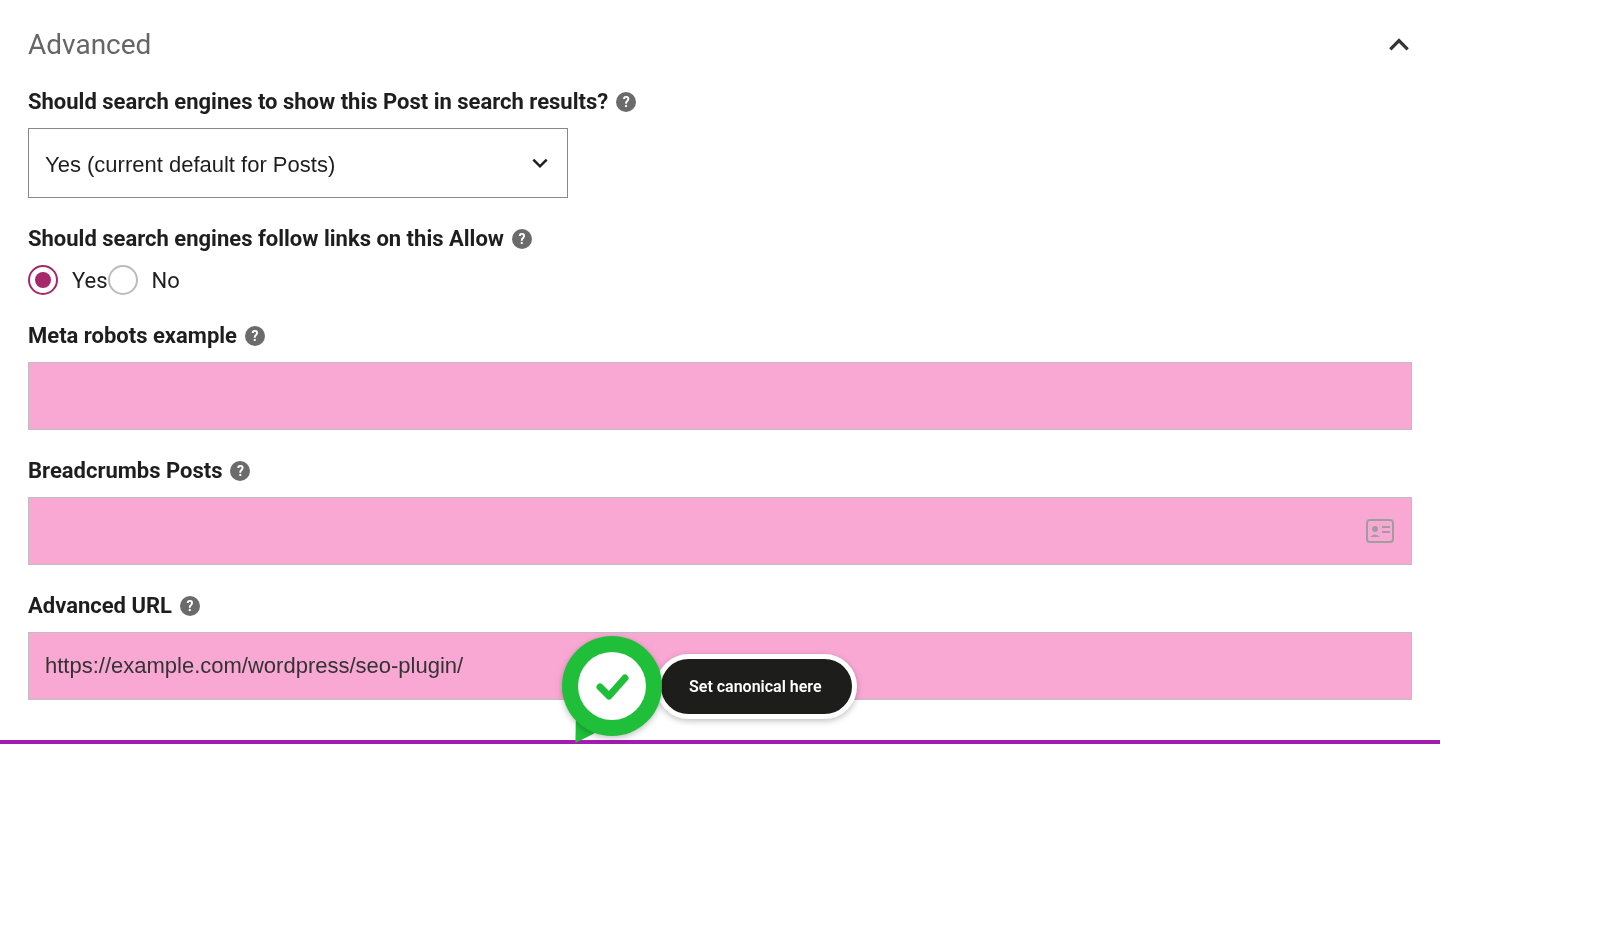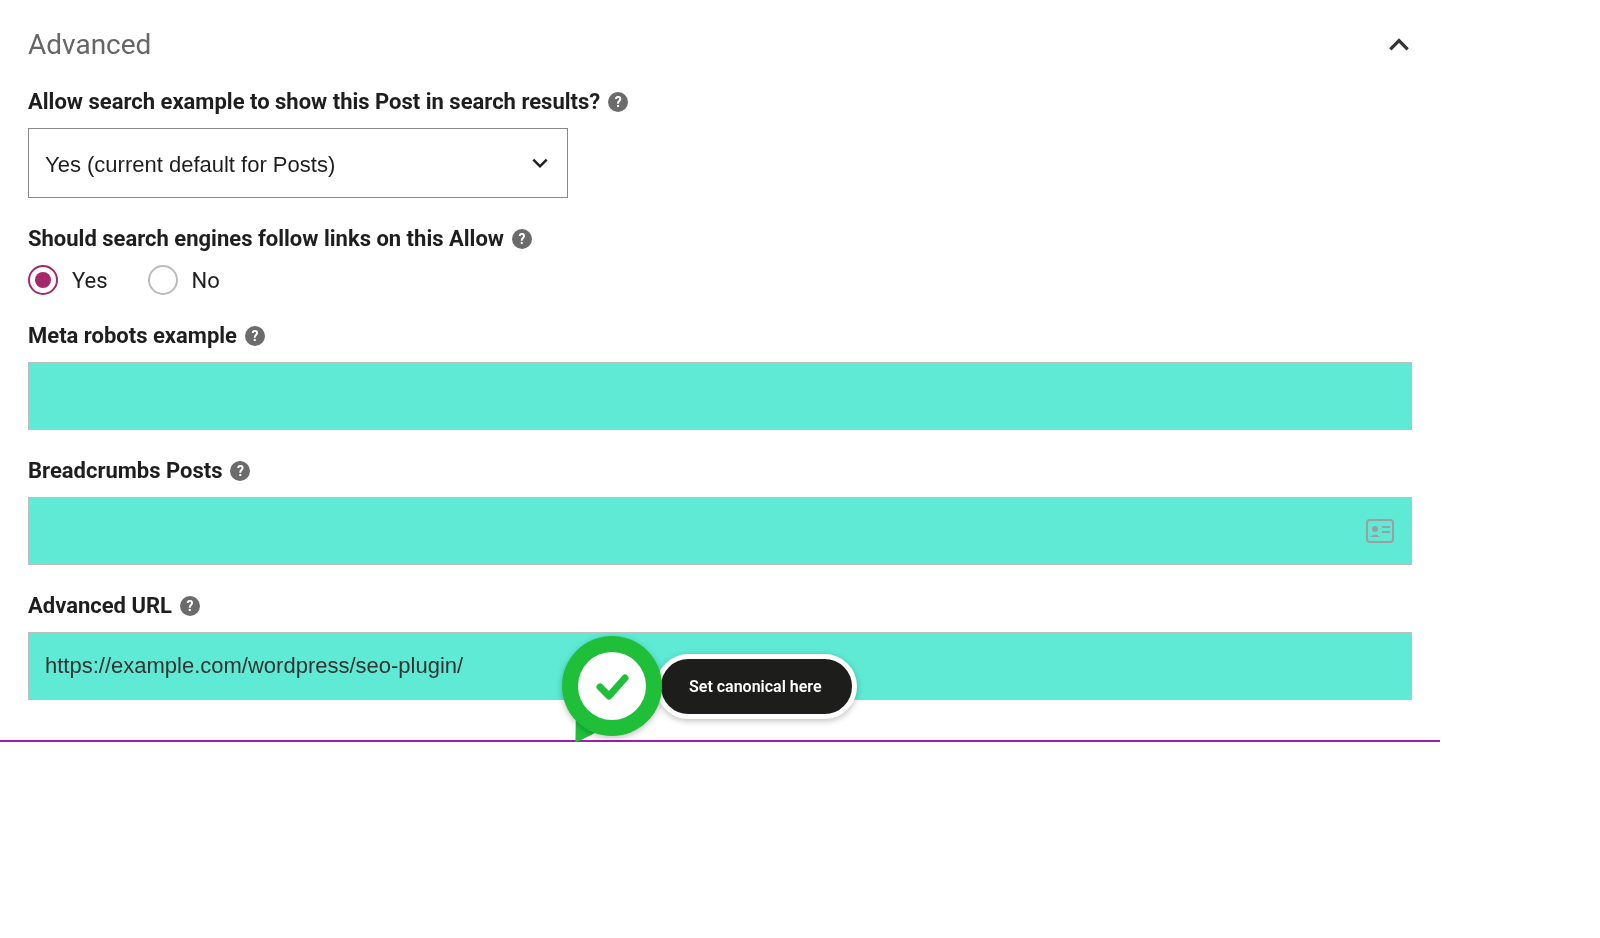--- a/index.html
+++ b/index.html
@@ -6,21 +6,21 @@
   html, body {
     margin: 0;
     padding: 0;
     font-family: -apple-system, BlinkMacSystemFont, "Segoe UI", Roboto, "Helvetica Neue", Arial, sans-serif;
     background: #ffffff;
     color: #1e1e1e;
   }
   .container {
     padding: 28px 28px 40px 28px;
     max-width: 1440px;
-    border-bottom: 2px solid #a21caf;
+    border-bottom: 4px solid #a21caf;
     position: relative;
   }
   .panel-header {
     display: flex;
     align-items: center;
     justify-content: space-between;
     margin-bottom: 28px;
   }
   .panel-title {
     font-size: 28px;
@@ -88,21 +88,20 @@
     transform: translateY(-50%);
     pointer-events: none;
     width: 20px;
     height: 20px;
     stroke: #1e1e1e;
     stroke-width: 3;
     fill: none;
   }
   .radio-row {
     display: flex;
-    gap: 40px;
     align-items: center;
   }
   .radio-item {
     display: flex;
     align-items: center;
     gap: 14px;
     cursor: pointer;
   }
   .radio-circle {
     width: 30px;
@@ -128,21 +127,21 @@
     color: #1e1e1e;
   }
   .text-input-wrap {
     position: relative;
     width: 100%;
   }
   .text-input {
     width: 100%;
     height: 68px;
     border: 1px solid #bfbfbf;
-    background: #5eead4;
+    background: #f9a8d4;
     font-size: 22px;
     padding: 0 16px;
     color: #333;
   }
   .text-input.with-icon {
     padding-right: 60px;
   }
   .field-icon {
     position: absolute;
     right: 18px;
@@ -226,21 +225,21 @@
 
   <div class="panel-header">
     <h2 class="panel-title">Advanced</h2>
     <svg class="chevron-up" viewBox="0 0 24 24">
       <polyline points="4 16 12 8 20 16"></polyline>
     </svg>
   </div>
 
   <div class="section">
     <div class="label-row">
-      <span class="label-text">Allow search example to show this Post in search results?</span>
+      <span class="label-text">Should search engines to show this Post in search results?</span>
       <span class="help-icon">?</span>
     </div>
     <div class="select-box">
       <input class="select-input" readonly="" value="Yes (current default for Posts)" style="">
       <svg class="select-caret" viewBox="0 0 24 24">
         <polyline points="4 8 12 16 20 8"></polyline>
       </svg>
     </div>
   </div>
 

